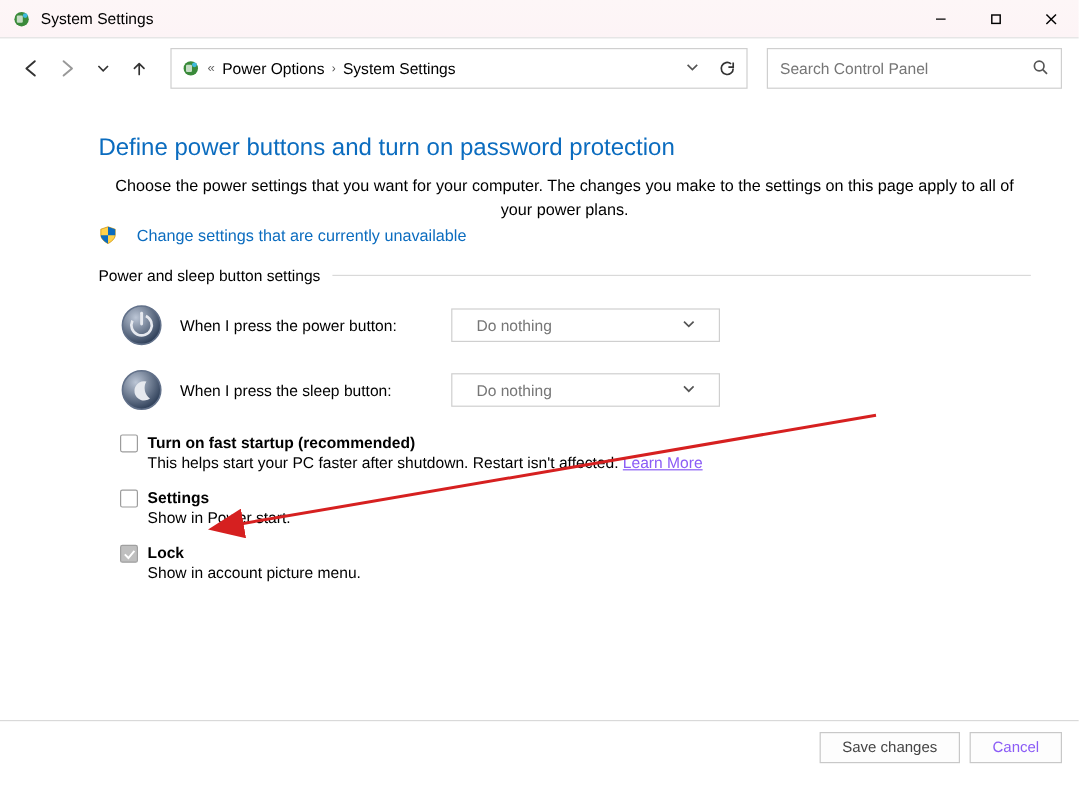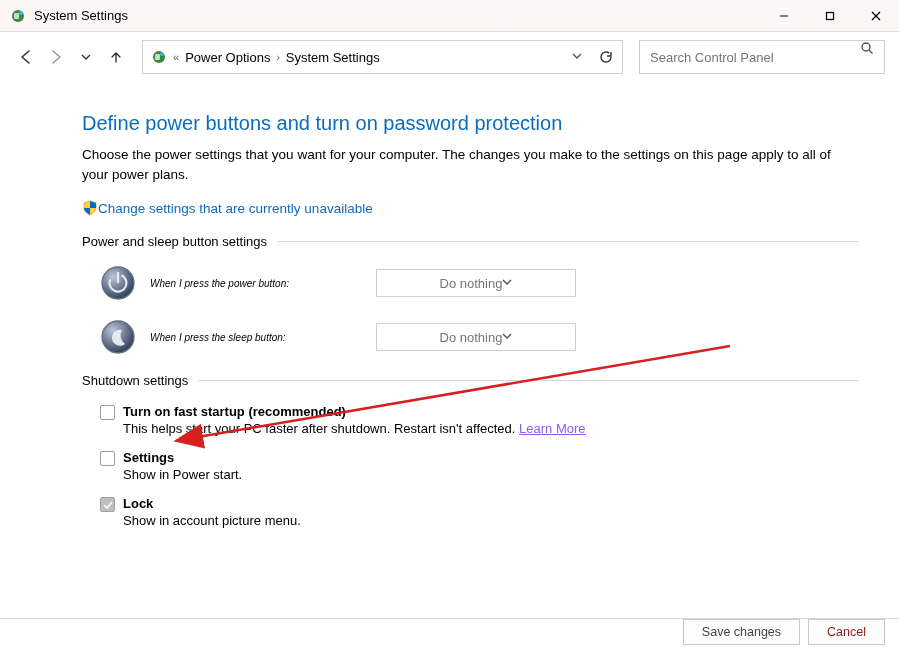--- a/index.html
+++ b/index.html
@@ -82,20 +82,21 @@
       align-items: center;
       gap: 16px;
     }
     .refresh-icon { width: 16px; height: 16px; }
 
     .search-box {
       width: 246px;
       height: 34px;
       border: 1px solid #cfcfcf;
       display: flex;
+      align-items: center;
       padding: 0 10px;
       color: #767676;
     }
     .search-box input {
       border: none;
       outline: none;
       flex: 1;
       font-size: 13px;
       color: #000;
     }
@@ -109,26 +110,27 @@
     }
     .page-heading {
       color: #0b6cbf;
       font-size: 20px;
       font-weight: 400;
       margin-bottom: 10px;
     }
     .page-desc {
       font-size: 13.5px;
       line-height: 1.45;
-      margin-bottom: 16px;
+      margin-bottom: 4px;
+      text-align: center;
     }
     .change-link-row {
       display: flex;
       align-items: center;
-      gap: 0;
+      gap: 16px;
       margin-bottom: 18px;
     }
     .shield-icon { width: 16px; height: 16px; flex-shrink: 0; }
     .change-link {
       color: #0b6cbf;
       font-size: 13.5px;
     }
 
     
     .group-header {
@@ -149,31 +151,31 @@
       display: flex;
       align-items: center;
       margin: 0 0 18px 18px;
       gap: 14px;
     }
     .round-btn-icon {
       width: 36px;
       height: 36px;
       flex-shrink: 0;
     }
-    .btn-label { width: 212px; font-size: 10px; font-style: italic; }
+    .btn-label { width: 212px; font-size: 13px; }
     .dropdown {
-      width: 200px;
+      width: 224px;
       height: 28px;
       border: 1px solid #cfcfcf;
       display: flex;
       align-items: center;
-      padding: 0 8px;
+      padding: 0 20px;
       color: #767676;
       font-size: 13px;
-      justify-content: center;
+      justify-content: space-between;
       background: #fff;
     }
     .dropdown .dd-chevron { color: #555; font-size: 10px; }
 
     
     .shutdown-group { margin-top: 14px; }
     .shutdown-items { margin-left: 18px; }
     .check-row {
       display: flex;
       align-items: flex-start;
@@ -199,40 +201,40 @@
     .checkbox.checked svg { display: block; }
     .checkbox svg { display: none; }
     .check-texts { display: flex; flex-direction: column; }
     .check-label { font-weight: 600; font-size: 13px; }
     .check-desc { font-size: 13px; margin-top: 2px; margin-bottom: 10px; }
     .check-desc a { color: #8b5cf6; text-decoration: underline; }
 
     
     .bottom-bar {
       position: absolute;
-      bottom: 0;
+      bottom: 18px;
       left: 0;
       right: 0;
       height: 44px;
       border-top: 1px solid #d9d9d9;
       display: flex;
-      align-items: flex-start;
+      align-items: center;
       justify-content: flex-end;
       gap: 8px;
       padding: 0 14px;
       background: #fff;
     }
     .bottom-bar button {
       height: 26px;
       padding: 0 18px;
       border: 1px solid #c8c8c8;
       background: #fdfdfd;
       font-family: inherit;
       font-size: 12.5px;
-      color: #7f1d1d;
+      color: #8b5cf6;
     }
     .bottom-bar button.primary { color: #444; }
 
     
     .annotation-arrow {
       position: absolute;
       left: 0;
       top: 0;
       pointer-events: none;
     }
@@ -400,24 +402,20 @@
       <span>Do nothing</span>
       <span class="dd-chevron">
         <svg width="10" height="10" viewBox="0 0 10 10" fill="none">
             <path d="M1 3 L5 7 L9 3" stroke="#555" stroke-width="1.4"></path>
           </svg>
       
     </span>
       </div>
   </div>
 
-  <div class="group-header shutdown-group">
-    <span class="gh-label">Shutdown settings</span>
-    <div class="gh-line"></div>
-  </div>
 
   <div class="shutdown-items">
     <div class="check-row">
       <div class="checkbox">
         
       </div>
       <div class="check-texts">
         <span class="check-label">Turn on fast startup (recommended)</span>
         <span class="check-desc">
           <span>This helps start your PC faster after shutdown. Restart isn't affected. </span><a href="#">Learn More</a>

